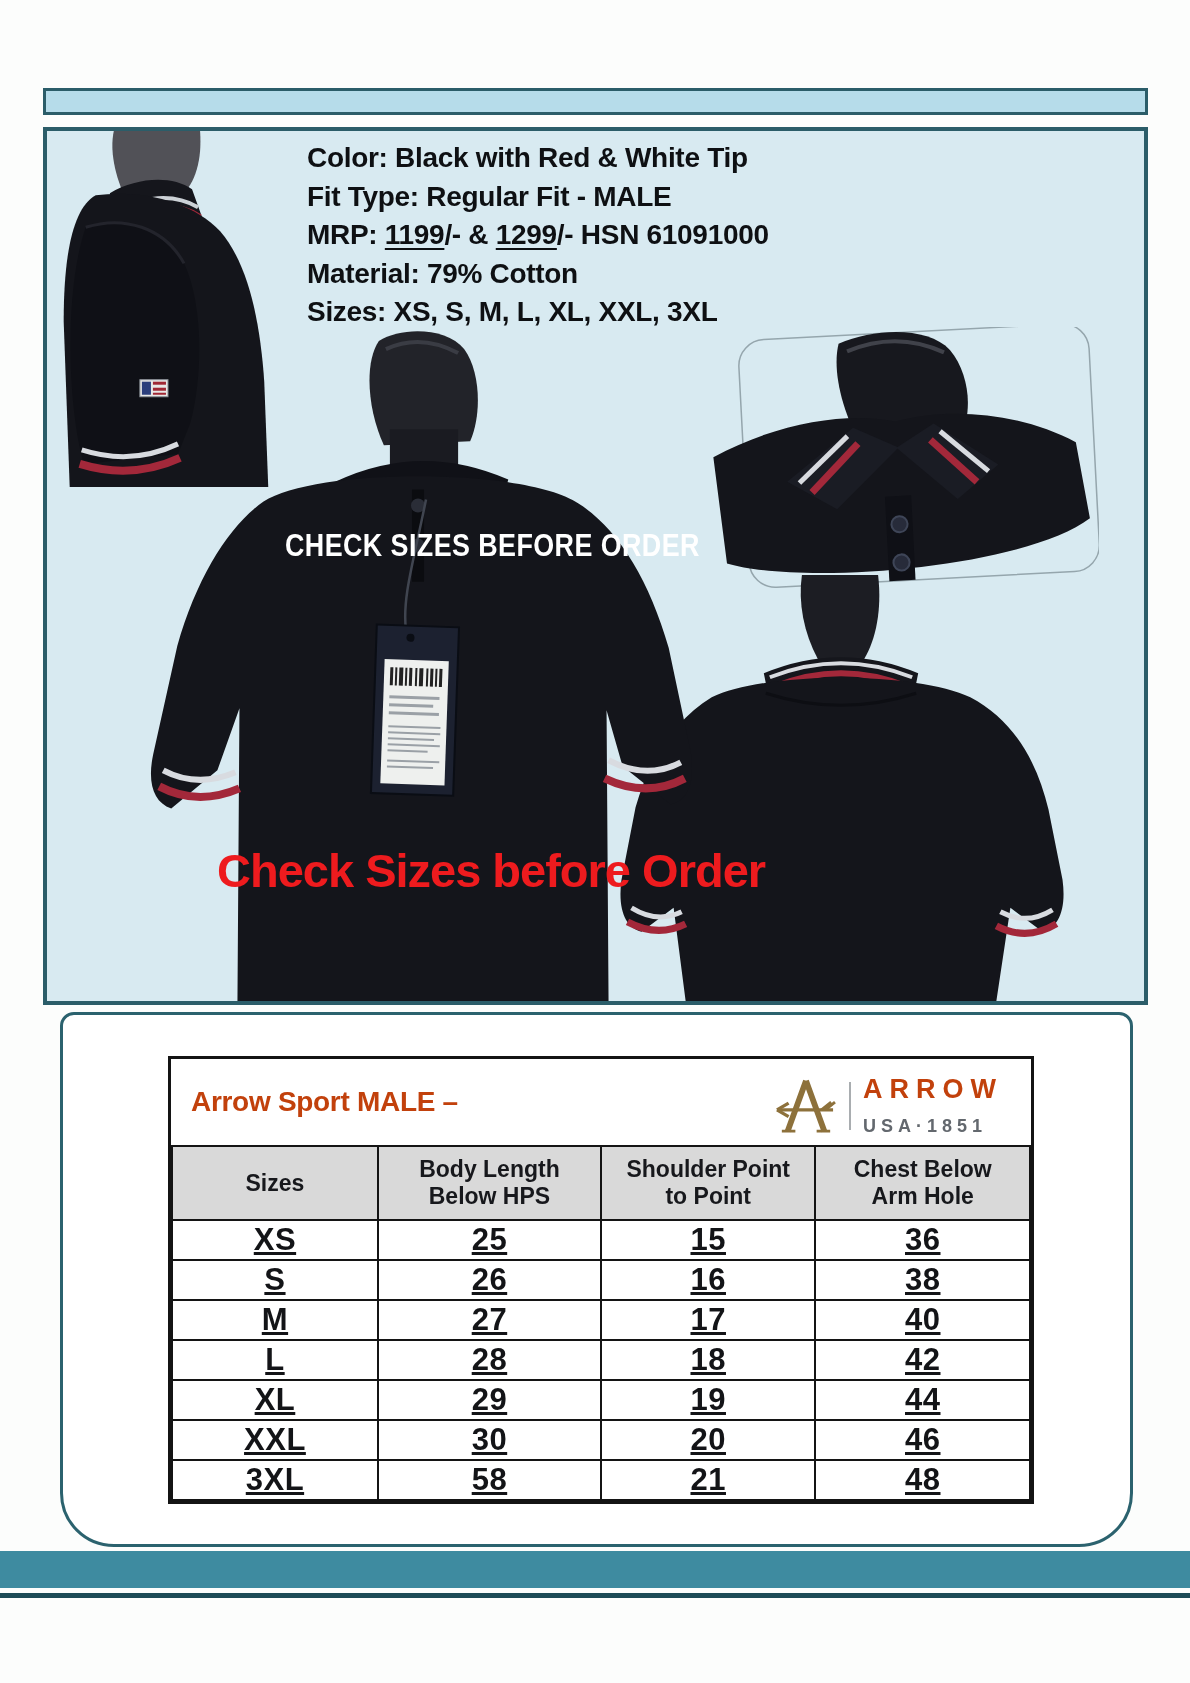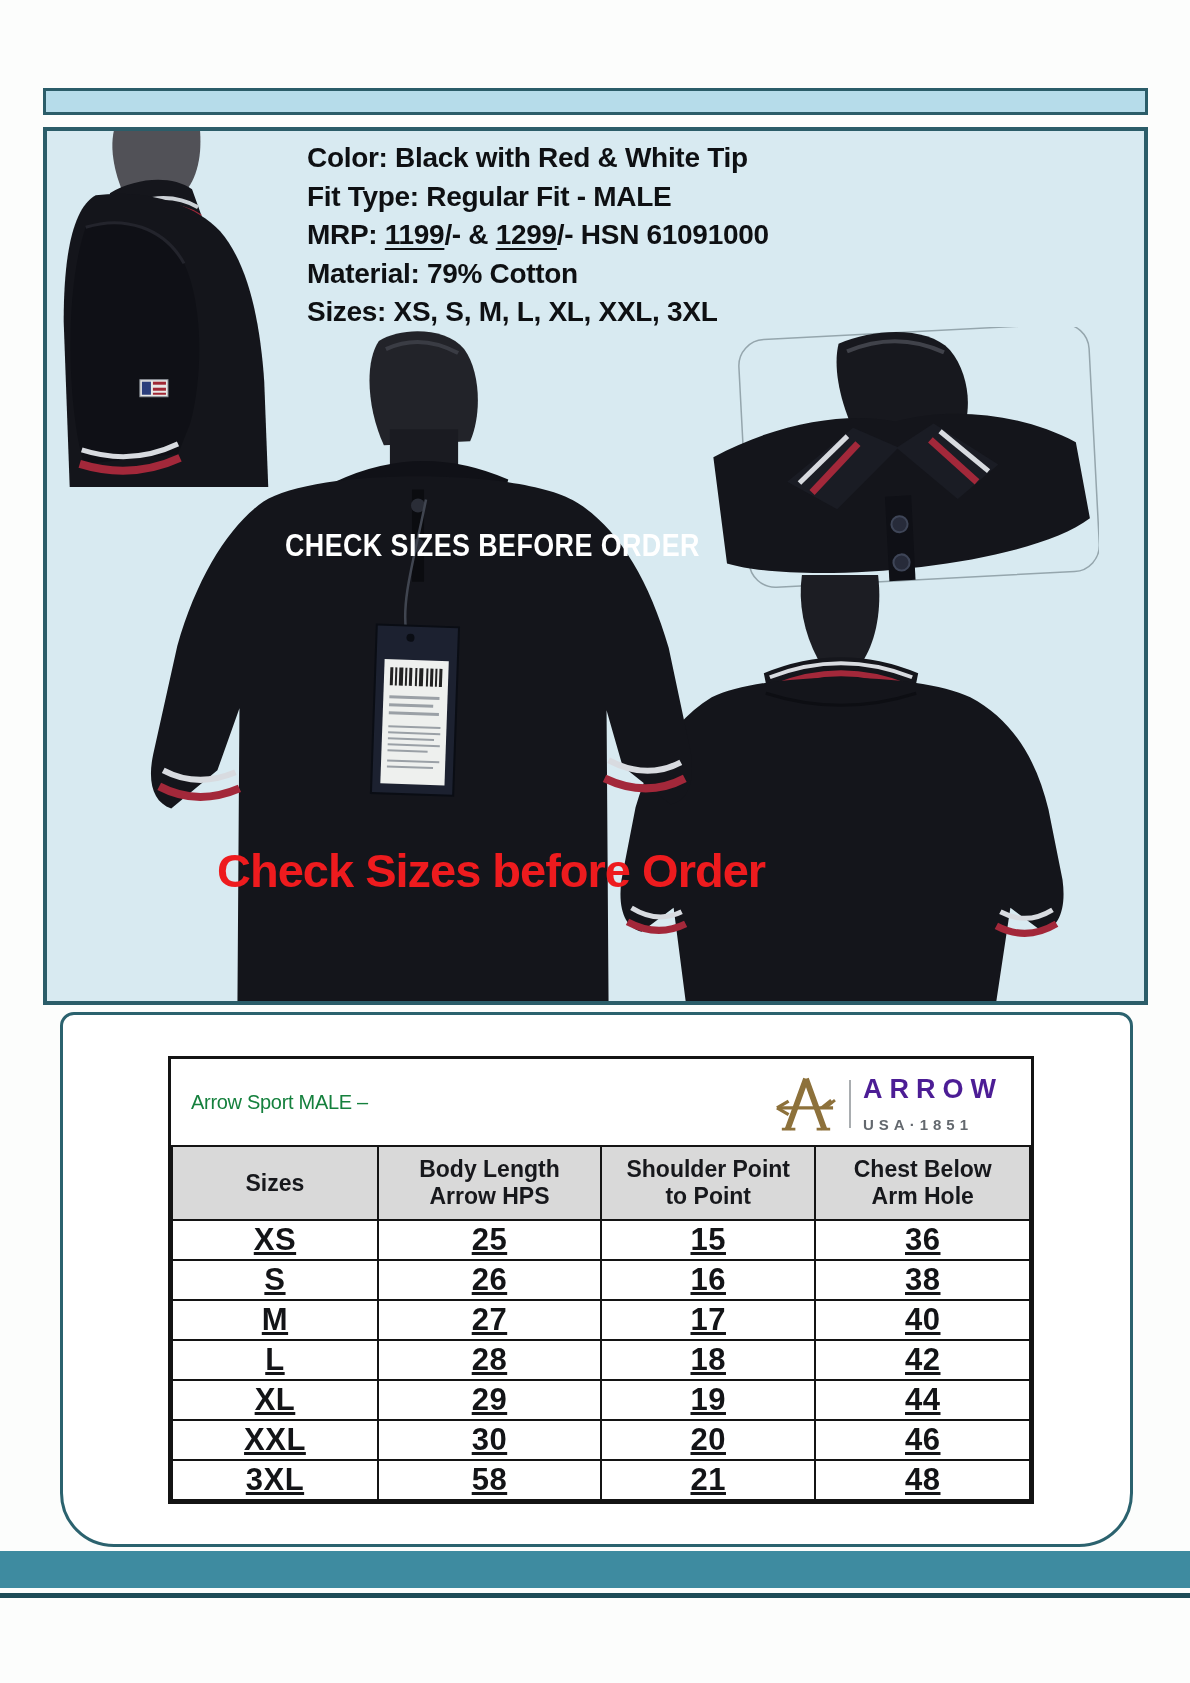--- a/index.html
+++ b/index.html
@@ -47,26 +47,26 @@
   .chart-panel {
     position:absolute; left:60px; top:1012px; width:1073px; height:535px;
     background:#ffffff; border:3px solid #2b626e;
     border-radius:14px 14px 54px 54px; box-sizing:border-box;
   }
   .table-box {
     position:absolute; left:105px; top:41px; width:866px;
     border:3px solid #141414; background:#ffffff; box-sizing:border-box;
   }
   .table-title-row { position:relative; height:86px; display:flex; align-items:center; padding-left:20px; box-sizing:border-box; }
-  .chart-title { font-size:20px; font-weight:400; color:#15803d; line-height:38px; letter-spacing:-0.3px; }
+  .chart-title { font-size:28px; font-weight:700; color:#c2410c; line-height:38px; letter-spacing:-0.3px; }
   .arrow-logo { position:absolute; right:28px; top:16px; display:flex; align-items:center; gap:12px; }
   .logo-divider { width:2px; height:48px; background:#a9adb0; }
   .logo-text { display:flex; flex-direction:column; }
-  .logo-brand { font-size:27px; font-weight:700; letter-spacing:7px; color:#4c1d95; line-height:28px; }
-  .logo-sub   { font-size:15px; font-weight:700; letter-spacing:5px; color:#63686e; margin-top:13px; }
+  .logo-brand { font-size:27px; font-weight:700; letter-spacing:7px; color:#c2410c; line-height:28px; }
+  .logo-sub   { font-size:18px; font-weight:700; letter-spacing:5px; color:#63686e; margin-top:13px; }
 
   table.size-table { width:100%; border-collapse:collapse; table-layout:fixed; }
   table.size-table th {
     background:#d9d9d9; border:2px solid #141414;
     font-size:23px; font-weight:700; line-height:27px; color:#17181c;
     padding:9px 2px; text-align:center; vertical-align:middle;
   }
   table.size-table td {
     border:2px solid #141414; font-size:31px; font-weight:700; color:#131417;
     text-align:center; height:38px; padding:0; letter-spacing:0.5px;text-decoration:underline;
@@ -224,21 +224,21 @@
             <col style="width:25%">
           </colgroup>
         <thead>
           <tr>
             <th>
                 <div>Sizes</div>
                 <div></div>
               </th>
             <th>
                 <div>Body Length</div>
-                <div>Arrow HPS</div>
+                <div>Below HPS</div>
               </th>
             <th>
                 <div>Shoulder Point</div>
                 <div>to Point</div>
               </th>
             <th>
                 <div>Chest Below</div>
                 <div>Arm Hole</div>
               </th>
           </tr>

